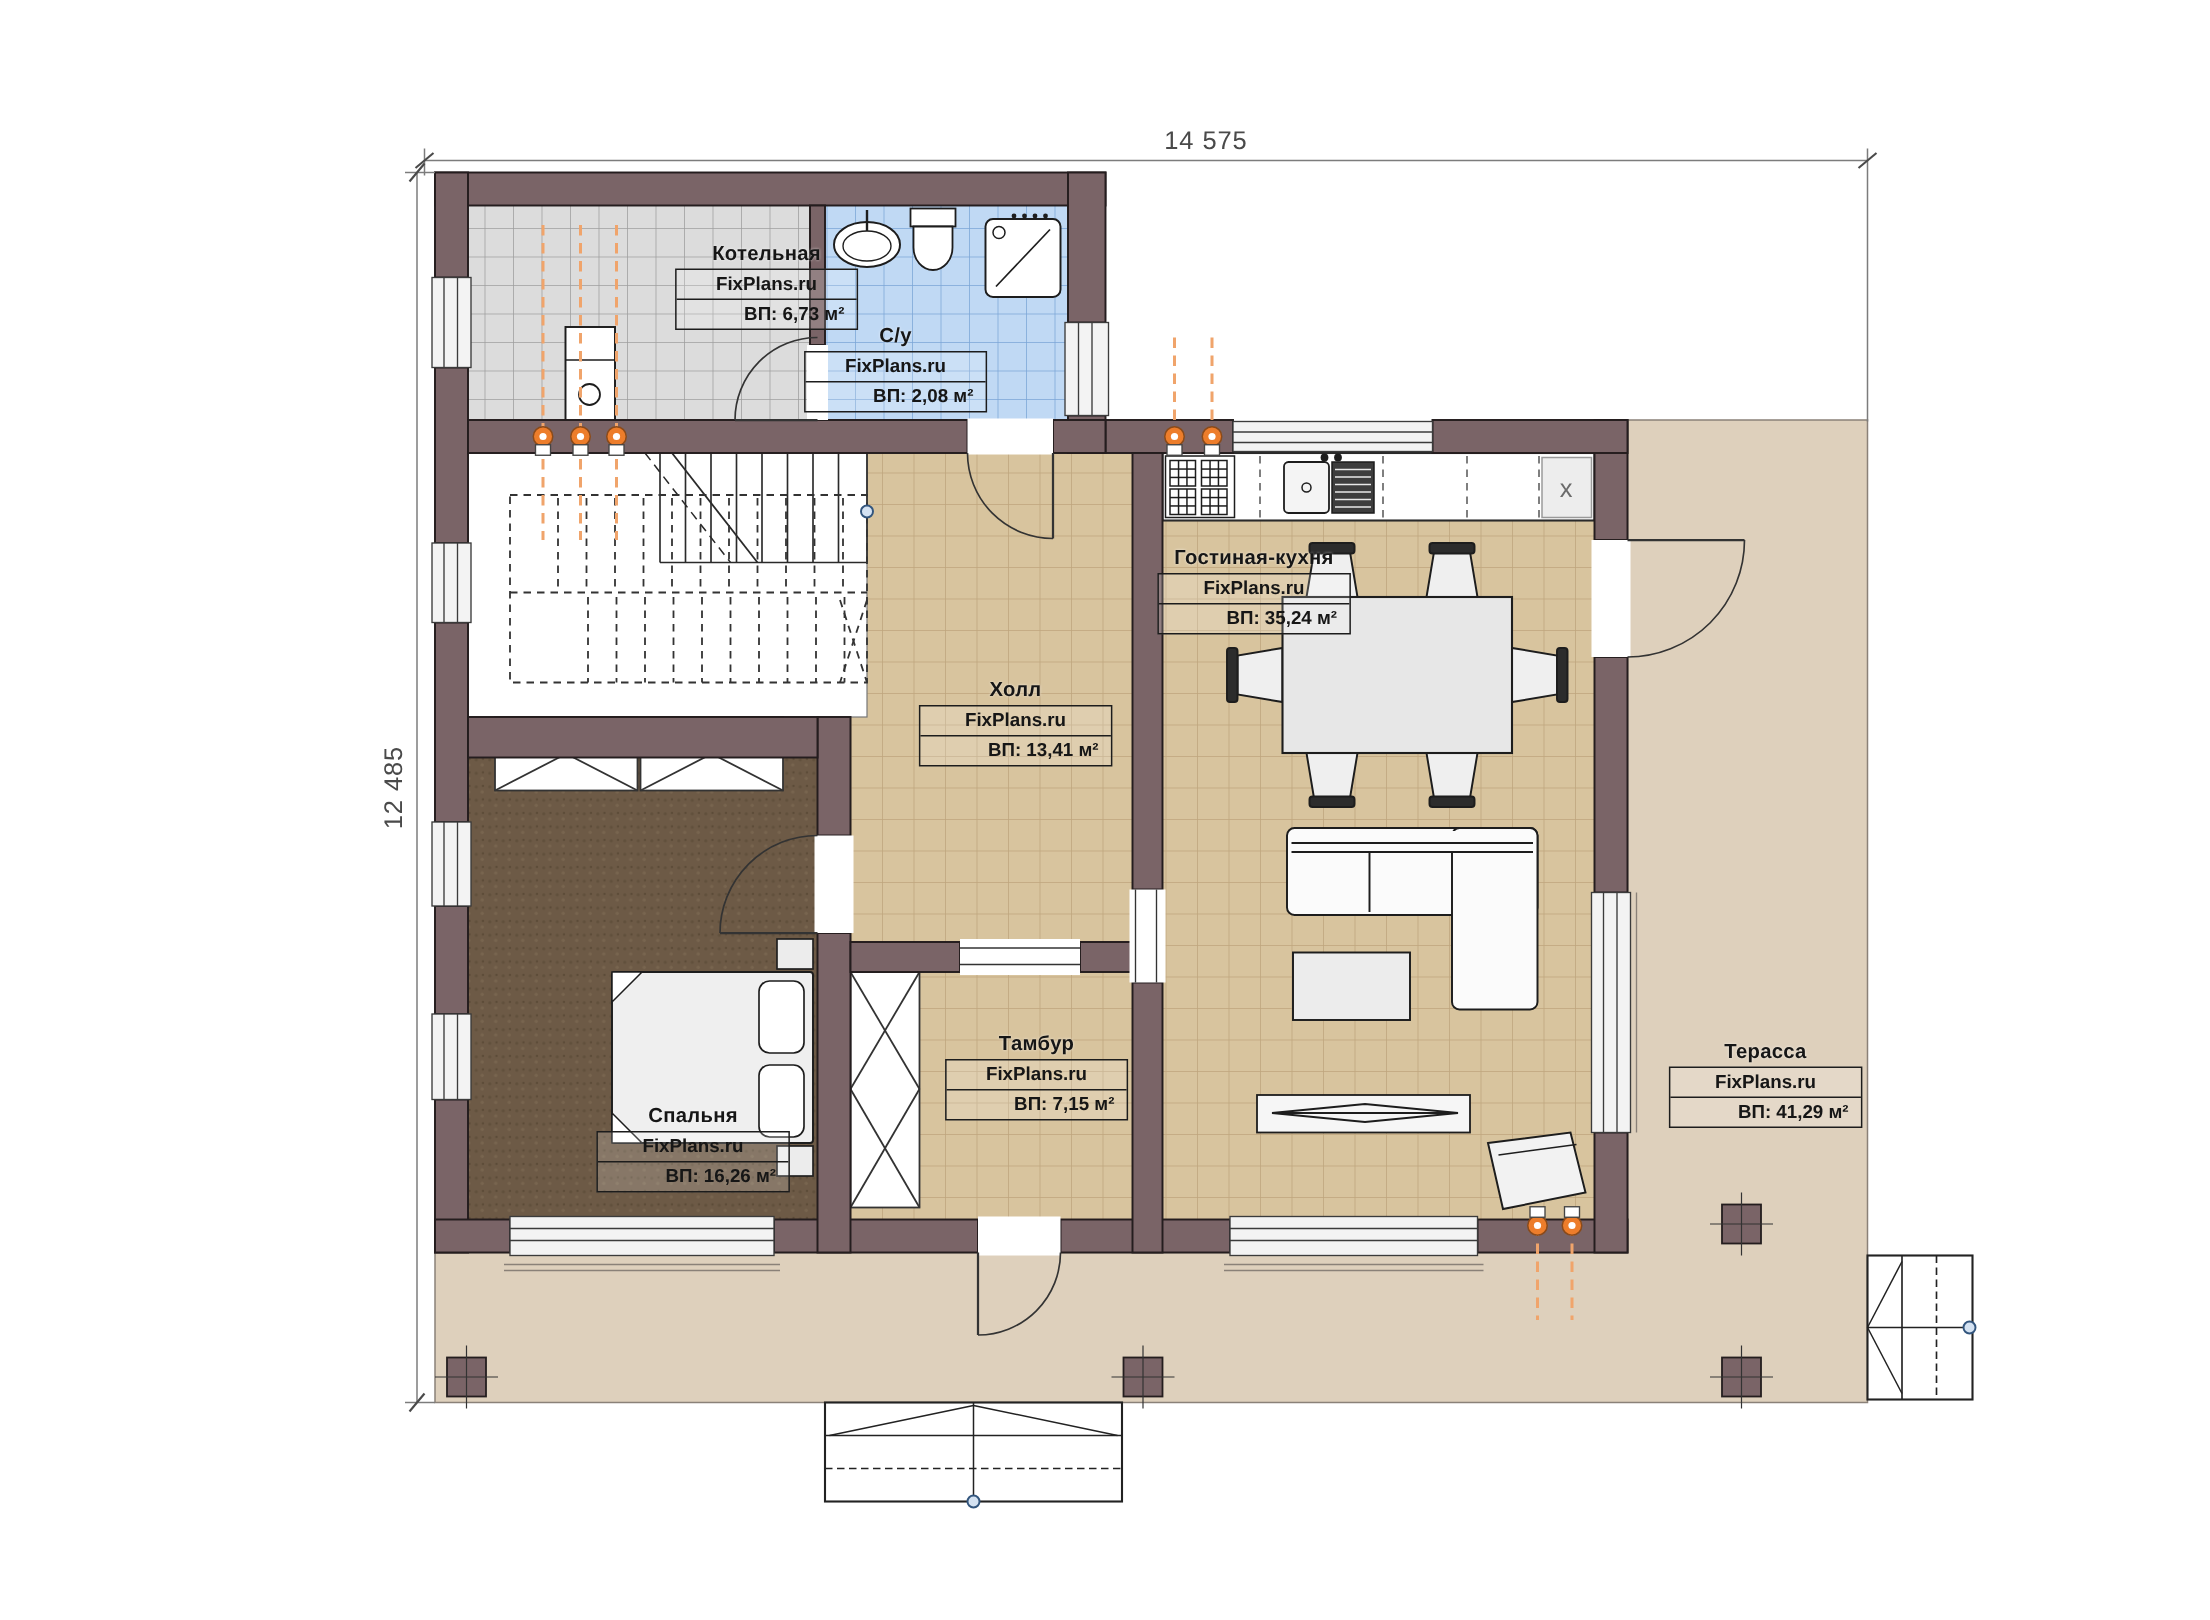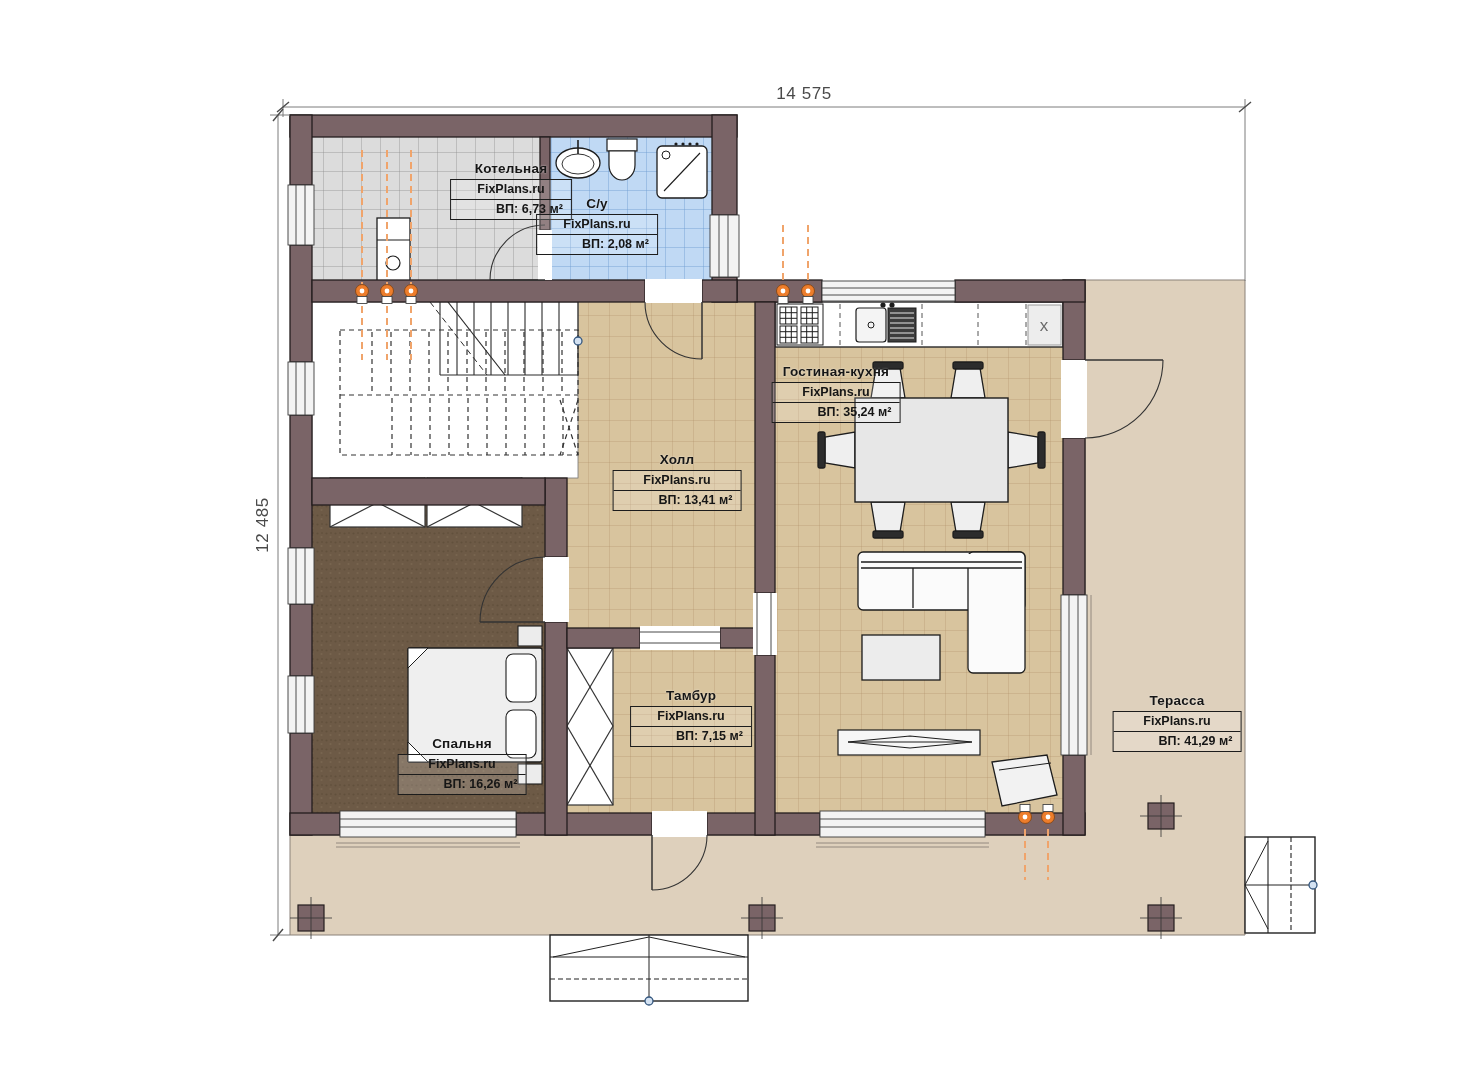--- a/index.html
+++ b/index.html
@@ -523,21 +523,21 @@
 <div class="dim-text left" style="left:263px; top:525px;">12 485</div>
 
 <div class="room-label" style="left:478px; top:161px;margin-left:33px;">
   <div class="room-name">Котельная</div>
   <div class="room-box">
     <div class="room-row watermark">FixPlans.ru</div>
     <div class="room-row area">ВП: 6,73 м²</div>
   </div>
 </div>
 
-<div class="room-label" style="left:597px; top:196px;">
+<div class="room-label" style="left:597px; top:216px;">
   <div class="room-name">С/у</div>
   <div class="room-box">
     <div class="room-row watermark">FixPlans.ru</div>
     <div class="room-row area">ВП: 2,08 м²</div>
   </div>
 </div>
 
 <div class="room-label" style="left:677px; top:452px;">
   <div class="room-name">Холл</div>
   <div class="room-box">

